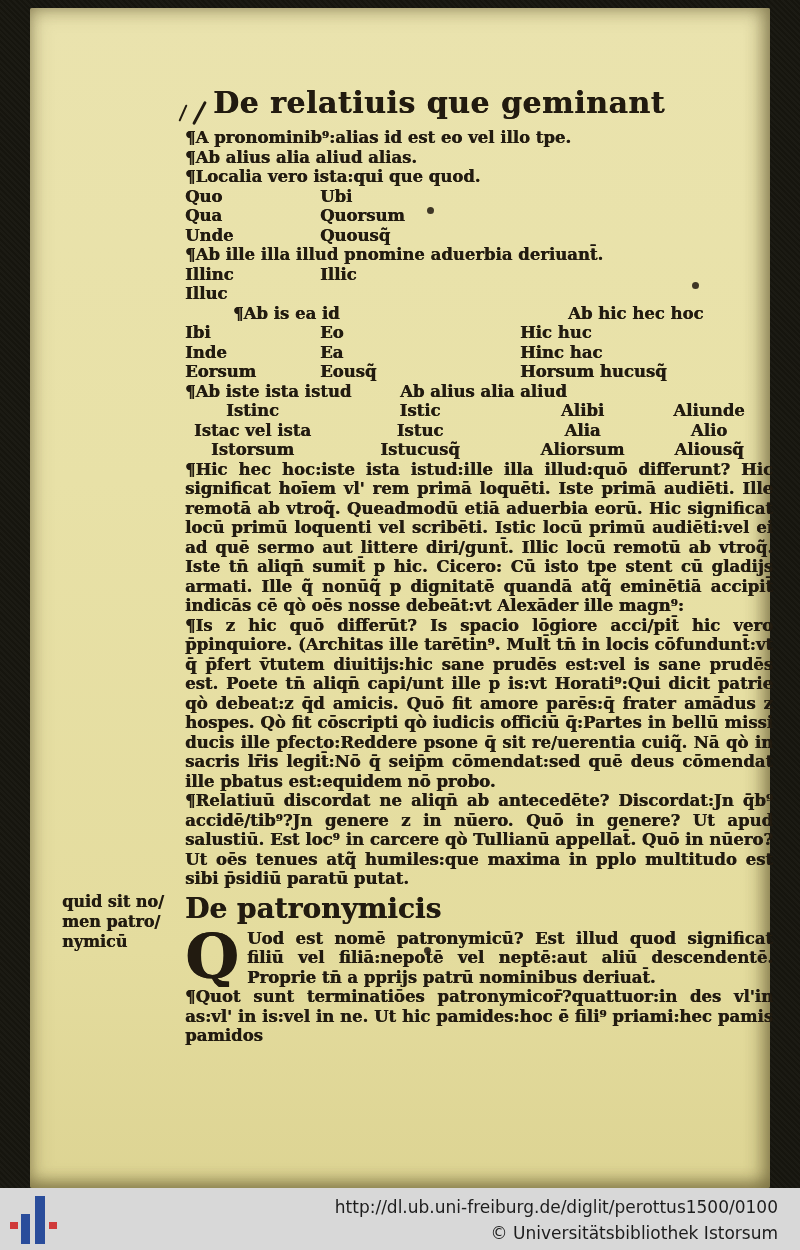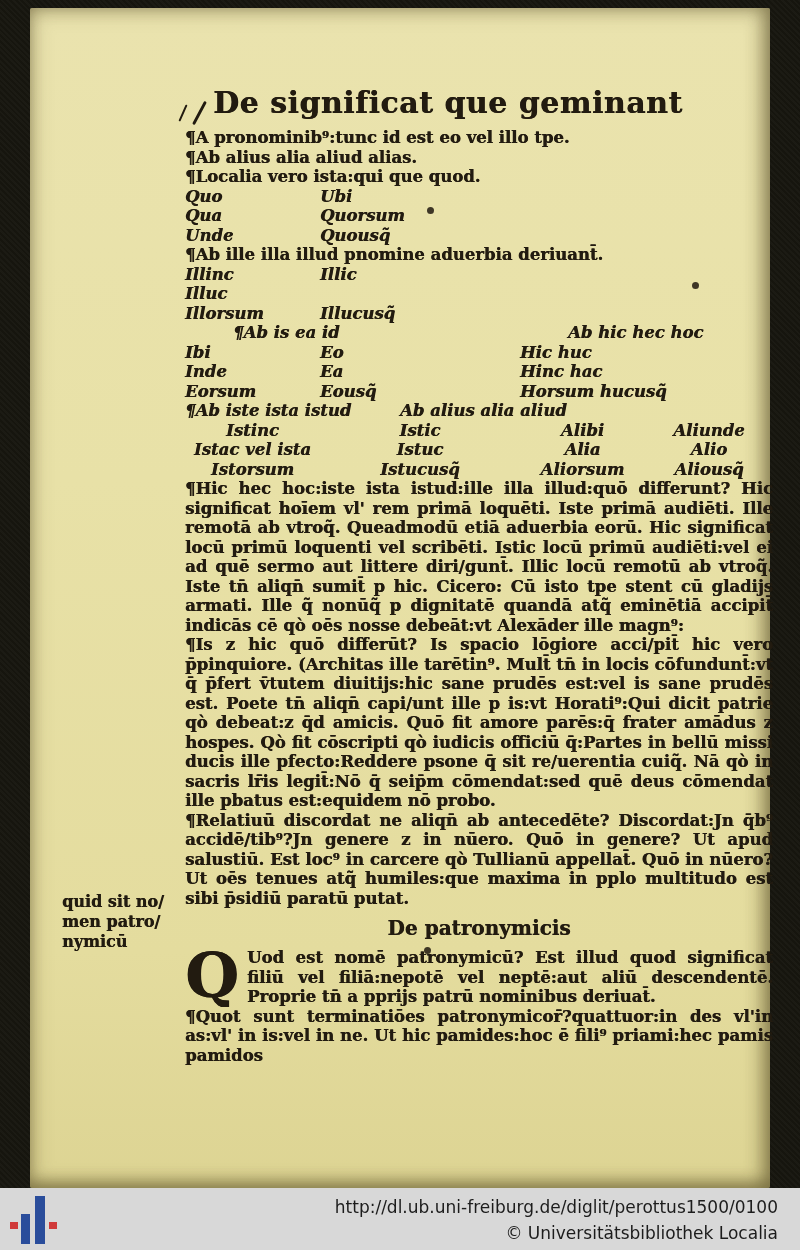--- a/index.html
+++ b/index.html
@@ -24,23 +24,23 @@
       inset -10px 0 16px rgba(70,58,22,0.30),
       inset 0 -8px 14px rgba(70,58,22,0.28);
     border-radius:2px;
   }
   .old { color:#221b10; font-weight:bold; text-shadow:0.4px 0 0 currentColor; }
   .content { position:absolute; left:155px; top:78px; width:588px; }
   .h1 {
     font-size:30px; line-height:34px; margin-left:28px; margin-bottom:8px;
     letter-spacing:0.5px;
   }
-  .h2 { font-size:20px; line-height:32px; text-align:center; margin:4px 0 4px 0; }
+  .h2 { font-size:28px; line-height:32px; text-align:left; margin:4px 0 4px 0; }
   .line { font-size:16.5px; line-height:19.5px; white-space:nowrap; }
-  .trow { display:grid; font-size:16.5px; line-height:19.5px;font-style:italic; }
+  .trow { display:grid; font-size:16.5px; line-height:19.5px; }
   .t2 { grid-template-columns:135px 1fr; }
   .t3 { grid-template-columns:135px 200px 1fr; }
   .t4 { grid-template-columns:135px 200px 125px 1fr;text-align:center; }
   .tsplit { grid-template-columns:335px 1fr;margin-left:48px; }
   .tsplit2 { grid-template-columns:215px 1fr; }
   .para { font-size:16.5px; line-height:19.5px; text-align:justify; }
   .dropwrap { overflow:hidden; }
   .dropcap {
     float:left; font-size:62px; line-height:56px; padding-right:8px;
     font-weight:bold; color:#221b10;
@@ -79,23 +79,23 @@
     <div class="quill-mark2"></div>
 
     <div class="margin-note">
       <div>quid sit no/</div>
       <div>men patro/</div>
       <div>nymicū</div>
     </div>
 
     <div class="content">
 
-      <div class="h1">De significat que geminant</div>
+      <div class="h1">De relatiuis que geminant</div>
 
-      <div class="line">¶A pronominib⁹:tunc id est eo vel illo tpe.</div>
+      <div class="line">¶A pronominib⁹:alias id est eo vel illo tpe.</div>
       <div class="line">¶Ab alius alia aliud alias.</div>
       <div class="line">¶Localia vero ista:qui que quod.</div>
 
       <div class="trow t2">
         <span>Quo</span>
         <span>Ubi</span>
       </div>
       <div class="trow t2">
         <span>Qua</span>
         <span>Quorsum</span>
@@ -106,24 +106,20 @@
       </div>
 
       <div class="line">¶Ab ille illa illud pnomine aduerbia deriuant̄.</div>
 
       <div class="trow t2">
         <span>Illinc</span>
         <span>Illic</span>
       </div>
       <div class="trow t2">
         <span>Illuc</span>
-      </div>
-      <div class="trow t2">
-        <span>Illorsum</span>
-        <span>Illucusq̃</span>
       </div>
 
       <div class="trow tsplit">
         <span>¶Ab is ea id</span>
         <span>Ab hic hec hoc</span>
       </div>
 
       <div class="trow t3">
         <span>Ibi</span>
         <span>Eo</span>
@@ -187,17 +183,17 @@
 
   <div class="footer">
     <div class="logo">
       <div class="dash-l" style="background: rgb(208, 58, 58);"></div>
       <div class="bar-short" style="background: rgb(42, 77, 155);"></div>
       <div class="bar-tall" style="background: rgb(42, 77, 155);"></div>
       <div class="dash-r" style="background: rgb(208, 58, 58);"></div>
     </div>
     <div class="credits">
       <div>http://dl.ub.uni-freiburg.de/diglit/perottus1500/0100</div>
-      <div>© Universitätsbibliothek Localia</div>
+      <div>© Universitätsbibliothek Istorsum</div>
     </div>
   </div>
 
 </div>
 
 </body></html>

